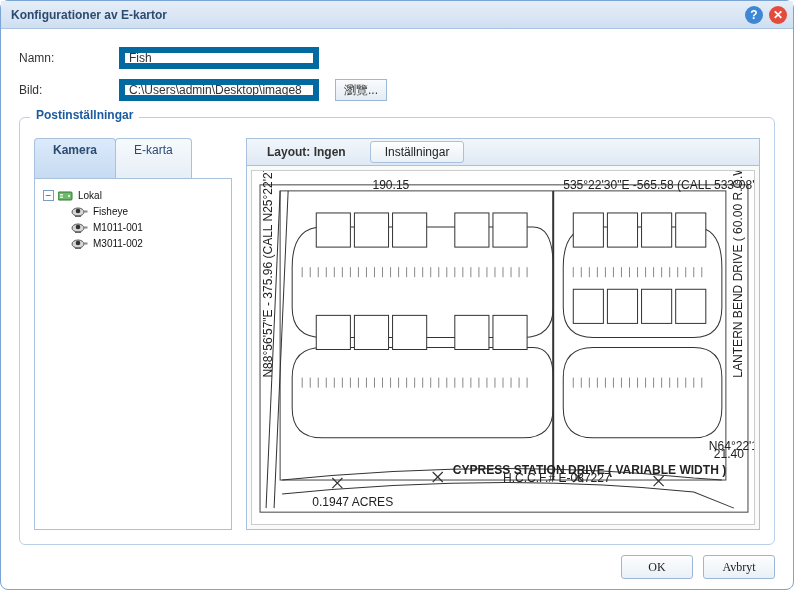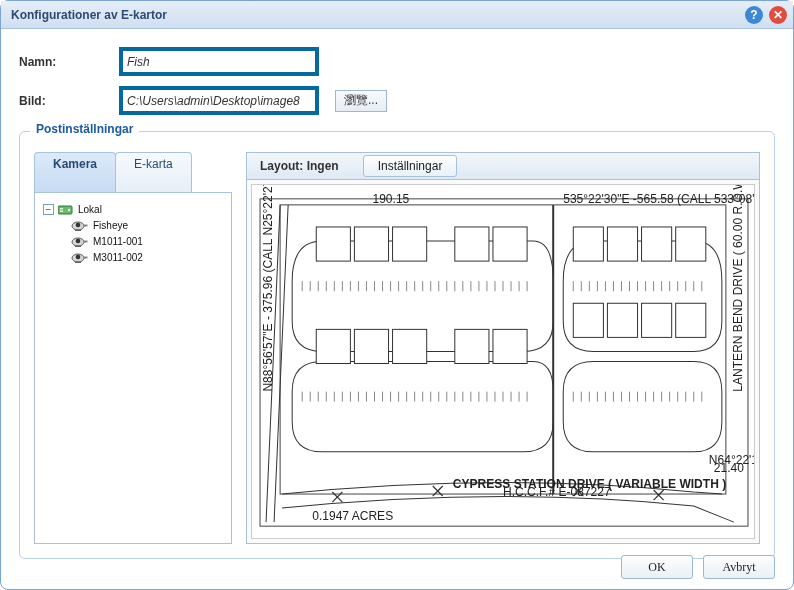--- a/index.html
+++ b/index.html
@@ -18,24 +18,24 @@
     width: 18px; height: 18px; border-radius: 9px; margin-right: 6px;
     display: flex; align-items: center; justify-content: center;
     color: #fff; font-weight: bold; font-size: 12px; cursor: pointer;
   }
   .help { background: #3e87d4; }
   .close { background: #e34b3d; }
 
   .content { padding: 18px 18px 0 18px; }
 
   .formrow { display: flex; align-items: center; margin-bottom: 10px; }
-  .formrow label { width: 100px; color: #333; font-weight: bold; }
+  .formrow label { width: 100px; color: #333; }
   .formrow input[type=text] {
-    height: 29px; border: 4px solid #0369a1; padding: 2px 4px;
-    font-size: 12px; color: #333; font-style: italic;
+    height: 22px; border: 6px solid #0369a1; padding: 2px 4px;
+    font-size: 12px; color: #333;
   }
   #name-input { width: 200px; }
   #path-input { width: 200px; }
   .browsebtn {
     height: 22px; border: 1px solid #9bb8d6; background: linear-gradient(#f9fbfd,#e4ecf4);
     padding: 0 8px; margin-left: 16px; cursor: pointer; color: #333;
     display: inline-flex; align-items: center;
   }
 
   .fieldset {
@@ -70,21 +70,21 @@
   }
   .srv-icon svg, .cam-icon svg { display: block; }
   .srv-icon { width: 16px; height: 14px; }
   .cam-icon { width: 18px; height: 14px; }
   .tree-label { font-size: 10px; }
 
   .rightcol { flex: 1; display: flex; flex-direction: column; }
   .mapheader {
     height: 28px; background: linear-gradient(#f2f6fb,#dfe9f4);
     border: 1px solid #a8c2de; display: flex; align-items: center;
-    padding: 0 13px; gap: 10px;
+    padding: 0 20px; gap: 10px;
   }
   .layoutlbl { color: #333; font-weight: bold; }
   .settingsbtn {
     border: 1px solid #a8c2de; background: linear-gradient(#fdfefe,#e9f0f7);
     padding: 3px 14px; border-radius: 3px; cursor: pointer; color: #222;
     margin-left: 14px;
   }
   .maparea {
     flex: 1; border: 1px solid #a8c2de; border-top: none; background: #f9fafa;
     padding: 4px; position: relative;

